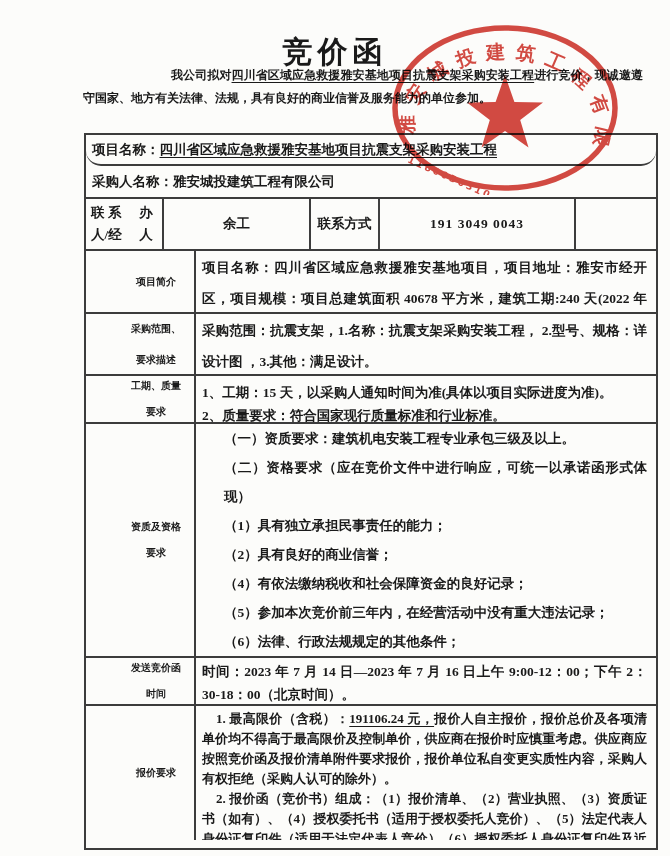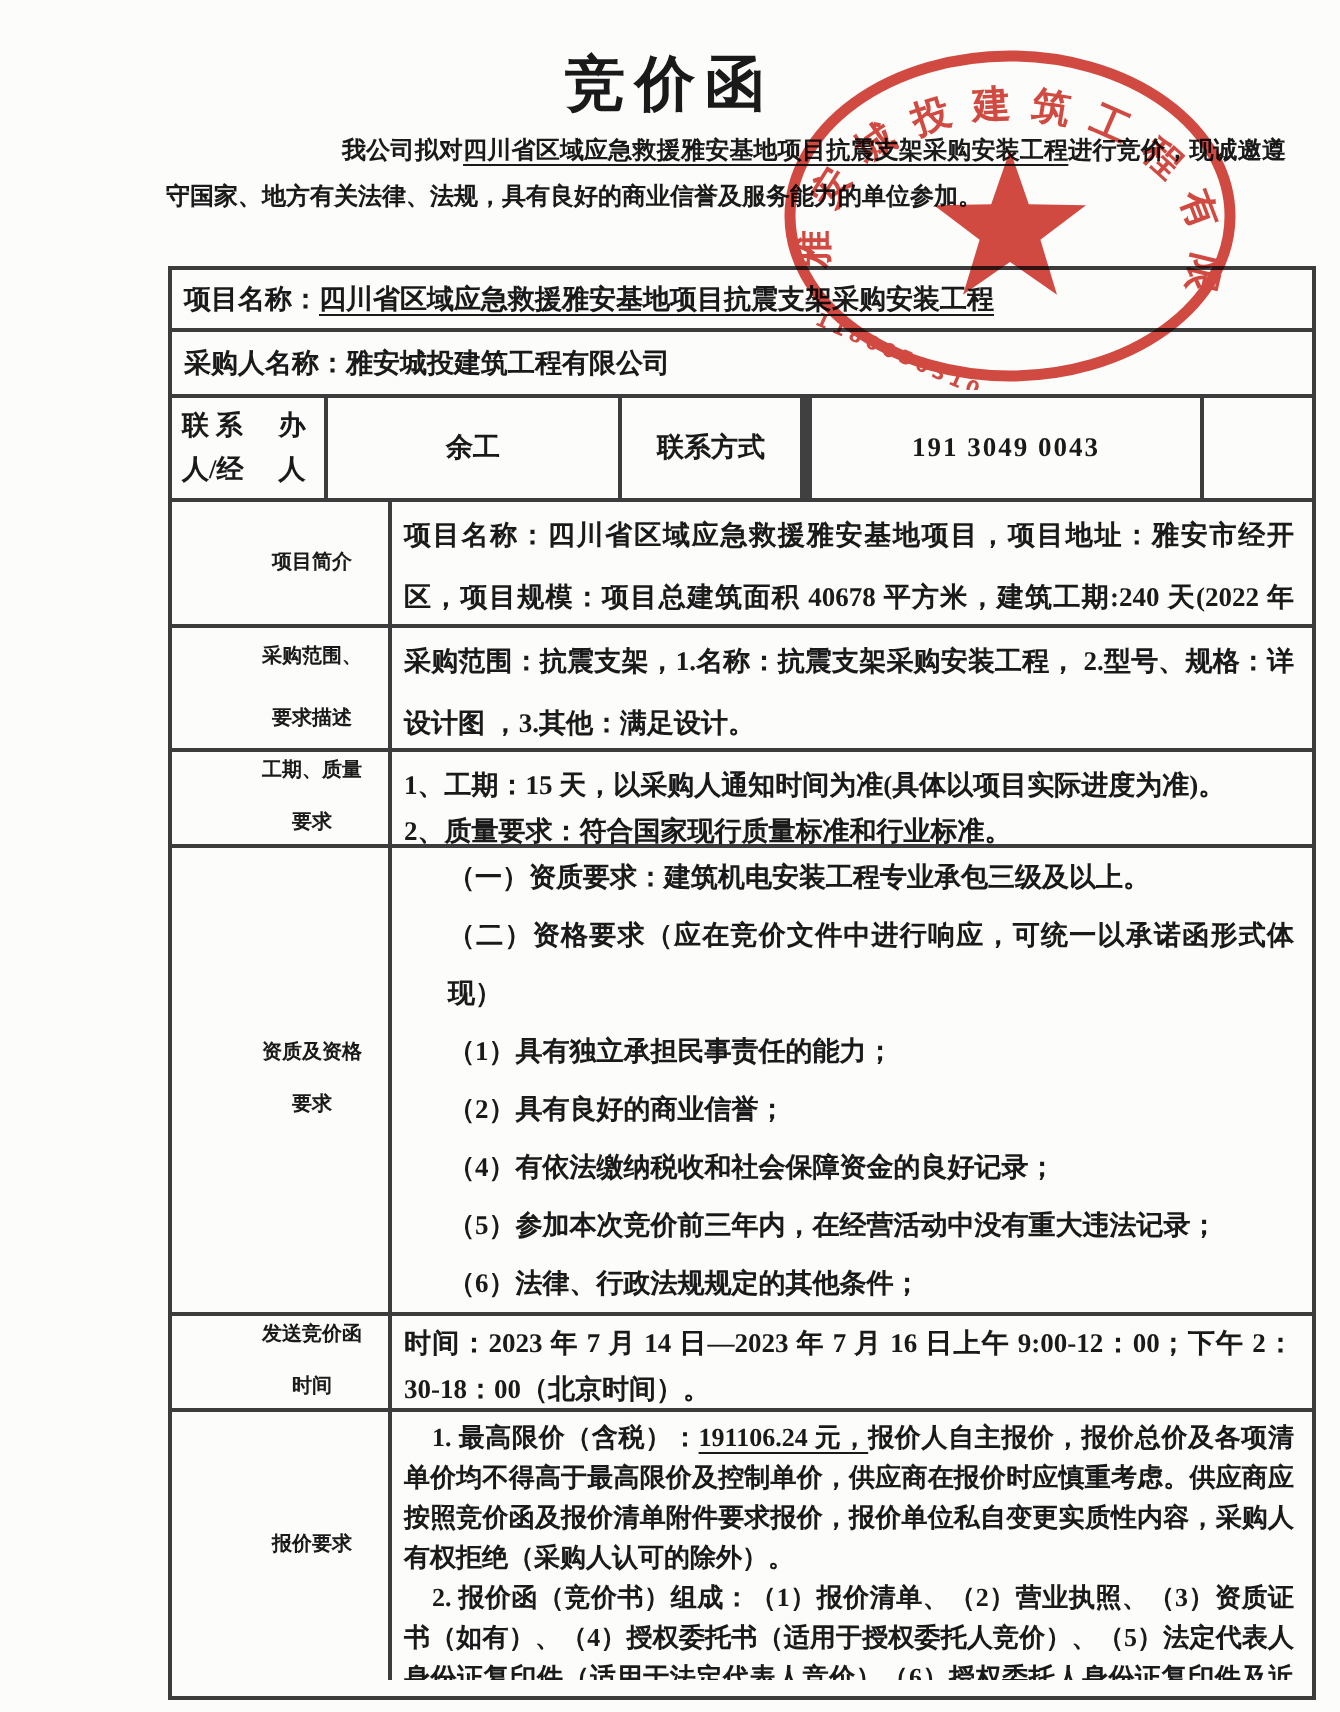--- a/index.html
+++ b/index.html
@@ -1,43 +1,43 @@
 <!DOCTYPE html>
 <html><head>
 <meta charset="utf-8">
 <style>
   html,body{margin:0;padding:0;}
   .page{
     position:relative;width:670px;height:856px;background:#fcfcfa;overflow:hidden;
     font-family:"Liberation Serif","DejaVu Serif",serif;font-weight:bold;color:#1a1a1a;
   }
-  .title{position:absolute;top:22px;left:0;right:0;text-align:center;
+  .title{position:absolute;top:32px;left:0;right:0;text-align:center;
     font-size:30px;letter-spacing:5px;}
   .intro{position:absolute;top:64px;left:83px;width:560px;margin:0;
     font-size:12px;line-height:23px;text-indent:88px;text-align:justify;}
   .u{text-decoration:underline;text-underline-offset:3px;}
   
   .tbl{position:absolute;left:84px;top:133px;width:574px;height:717px;
     border:2px solid #3c3c3c;box-sizing:border-box;background:transparent;}
   .row{display:flex;box-sizing:border-box;border-bottom:2px solid #3c3c3c;overflow:hidden;}
   .row:last-child{border-bottom:none;}
-  .r1{height:31px;} .r2{height:33px;} .r3{height:52px;} .r4{height:63px;}
+  .r1{height:31px;border-radius:15px;} .r2{height:33px;} .r3{height:52px;} .r4{height:63px;}
   .r5{height:62px;} .r6{height:48px;} .r7{height:234px;} .r8{height:48px;} .r9{height:134px;}
   .cell{box-sizing:border-box;overflow:hidden;}
   .full{flex:1;display:flex;align-items:center;padding:0 6px;font-size:13.5px;white-space:nowrap;}
   .lab{width:78px;flex:none;border-right:2px solid #3c3c3c;display:flex;flex-direction:column;
     align-items:center;justify-content:center;text-align:left;font-size:10px;line-height:26px;margin-left:32px;}
   .lab.tall{line-height:31px;}
   .con{flex:1;padding:0 9px 0 6px;font-size:13.5px;text-align:justify;}
   .con p{margin:0;}
   .r3 .cell{display:flex;align-items:center;justify-content:center;font-size:13.5px;}
   .c-lab3{width:78px;flex:none;border-right:2px solid #3c3c3c;flex-direction:row;
     align-items:flex-start;justify-content:center;padding-left:5px;line-height:22px;box-sizing:border-box;}
   .c-person{width:147px;flex:none;border-right:2px solid #3c3c3c;}
-  .c-method{width:95px;flex:none;border-right:6px solid #404040;}
+  .c-method{width:69px;flex:none;border-right:2px solid #404040;}
   .c-phone{width:196px;flex:none;border-right:2px solid #3c3c3c;letter-spacing:1px;}
   .c-gap{flex:1;}
   .r4 .con{line-height:31px;padding-top:1px;}
   .r5 .con{line-height:31px;padding-top:1px;}
   .r6 .con{line-height:23px;padding-top:5px;}
   .r7 .con{padding-left:28px;}
   .r7 .con p{line-height:29px;}
   .r8 .con{line-height:23px;padding-top:2px;}
   .r9 .con{font-size:13px;line-height:20px;padding-top:3px;}
   .r9 .con p{text-indent:14px;}

